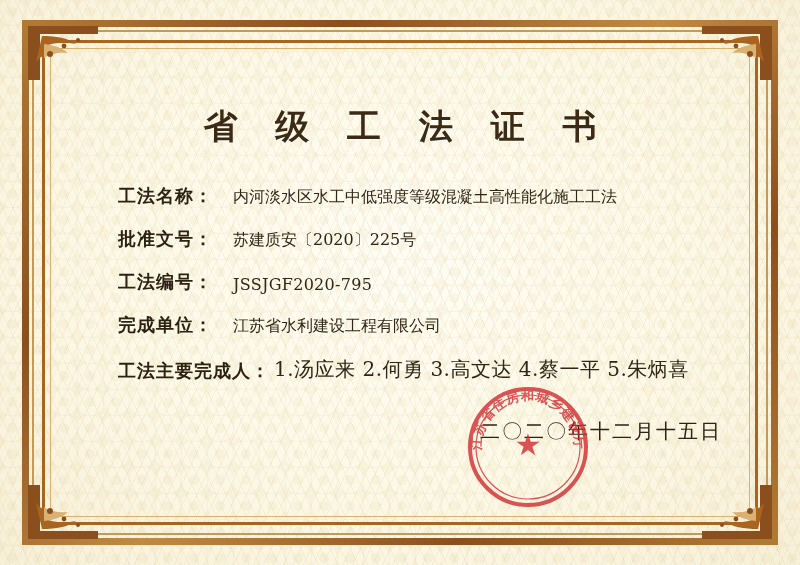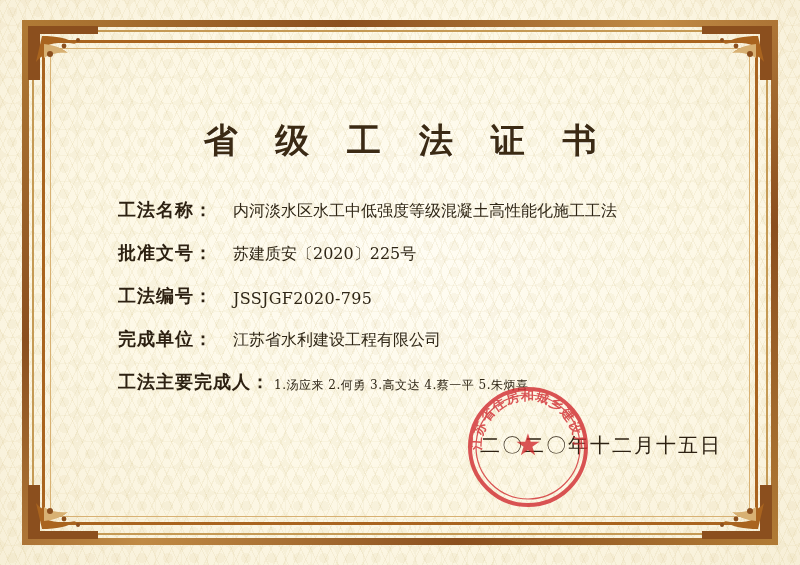--- a/index.html
+++ b/index.html
@@ -82,21 +82,21 @@
   }
   .corner svg { display:block; width:100%; height:100%; }
   .corner-tl { left: 26px;  top: 24px; }
   .corner-tr { right: 26px; top: 24px; transform: scaleX(-1); }
   .corner-bl { left: 26px;  bottom: 24px; transform: scaleY(-1); }
   .corner-br { right: 26px; bottom: 24px; transform: scale(-1,-1); }
 
   
   .content {
     position: absolute;
-    left: 60px; top: 72px;
+    left: 60px; top: 58px;
     width: 680px;
     height: 449px;
   }
 
   .title {
     margin-top: 46px;
     text-align: center;
     font-size: 34px;
     font-weight: bold;
     letter-spacing: 13px;
@@ -128,21 +128,21 @@
     font-size: 16px;
     color: #2f2616;
     margin-left: 20px;
     font-family: "DejaVu Serif", "Liberation Serif", serif;
   }
   .field-value.mono {
     font-family: "DejaVu Serif", "Liberation Serif", serif;
     letter-spacing: 0.3px;
   }
   .members {
-    font-size: 12px;
+    font-size: 20px;
     color: #2f2616;
     margin-left: 4px;
     letter-spacing: 0.5px;
     font-family: "DejaVu Serif", "Liberation Serif", serif;
   }
 
   .date-line {
     position: absolute;
     right: 18px;
     bottom: 62px;

